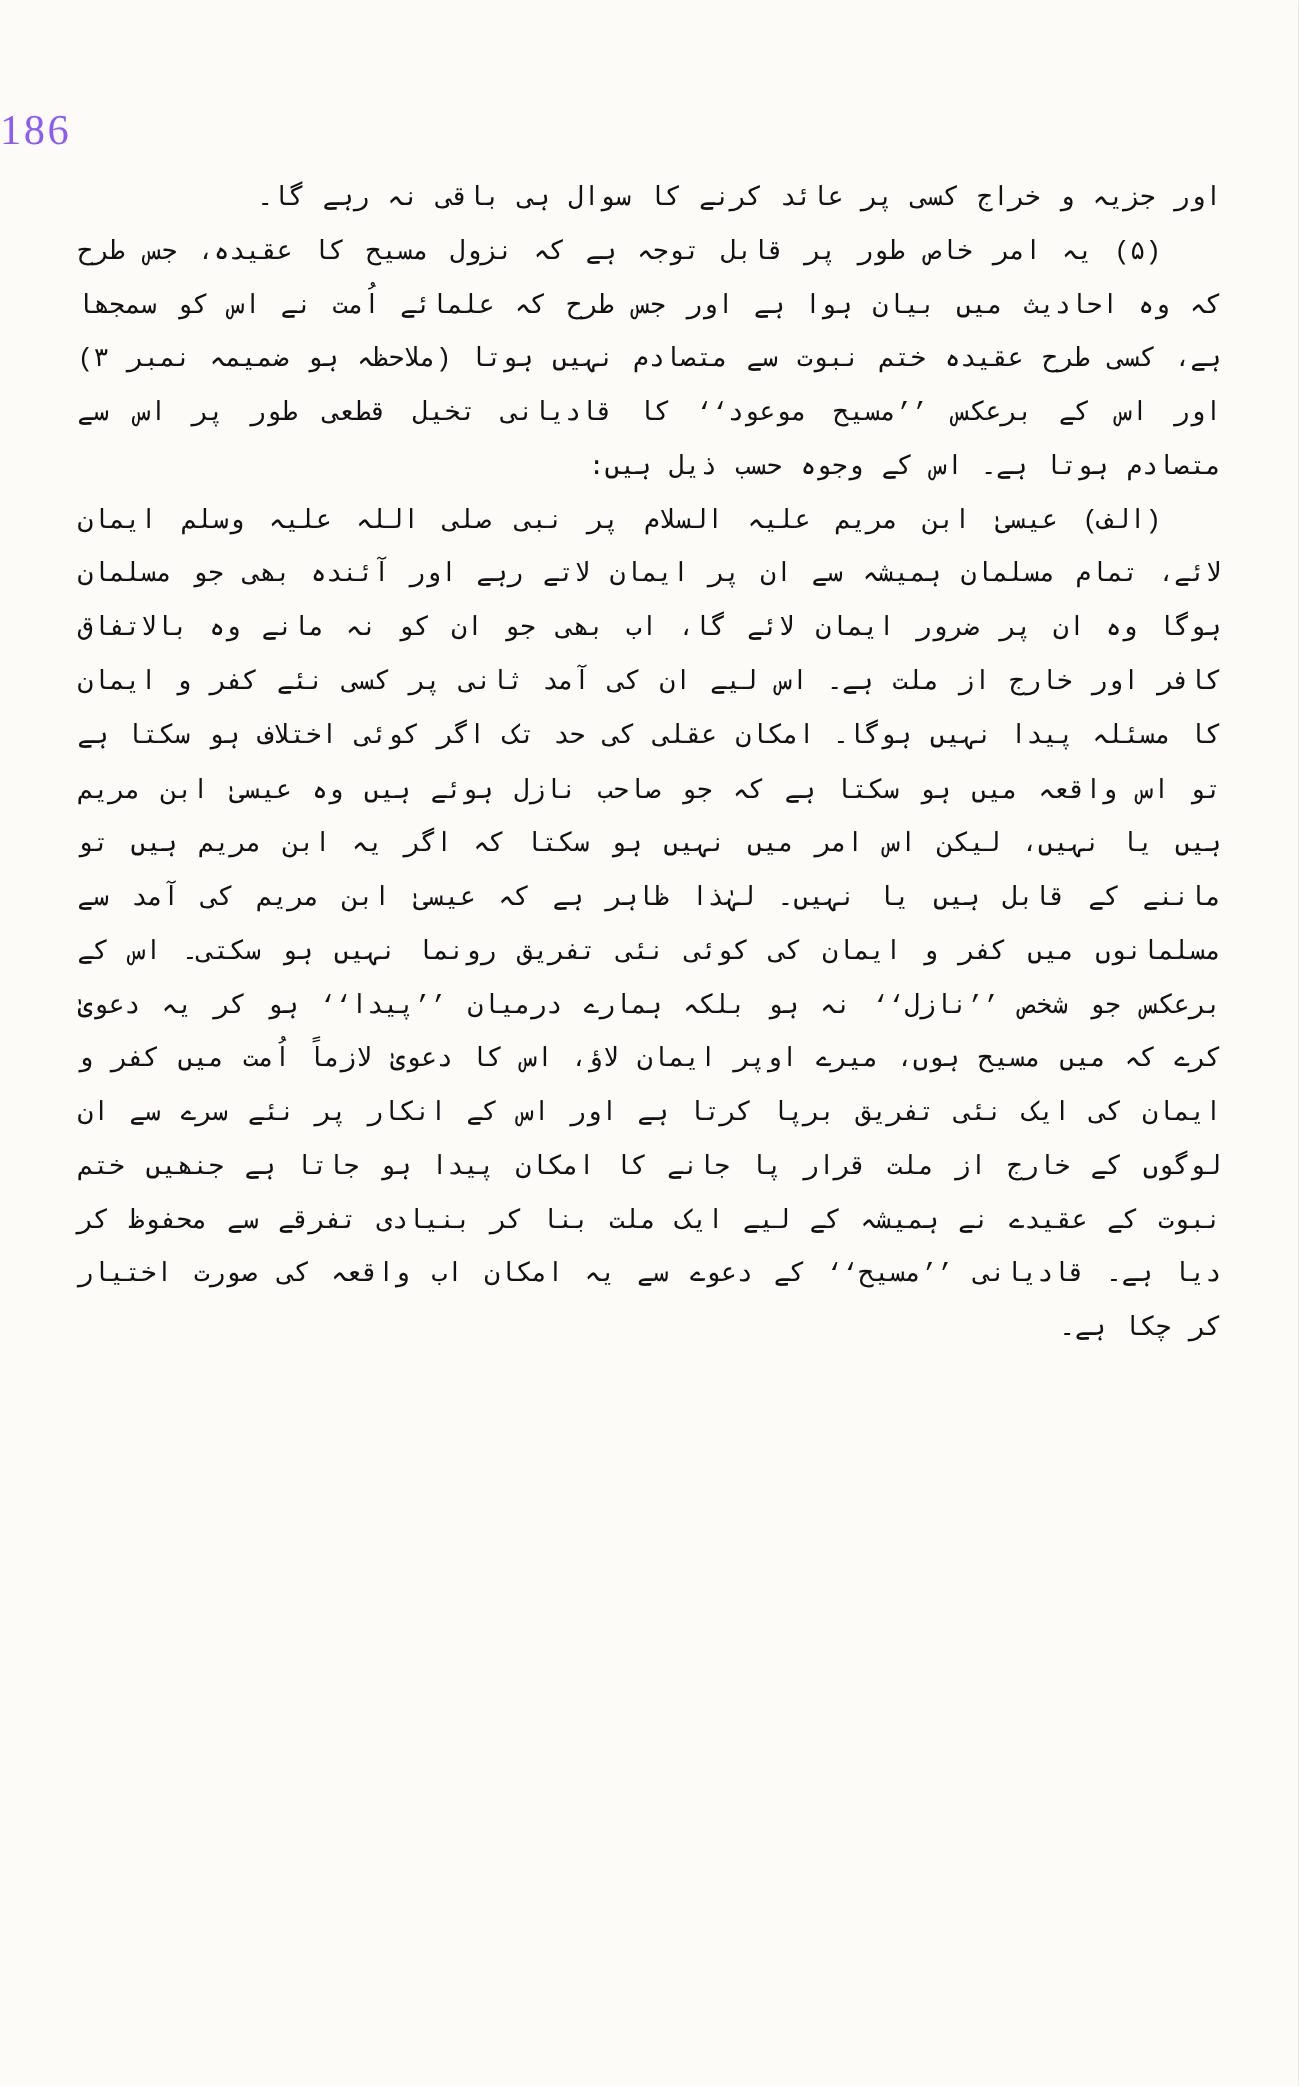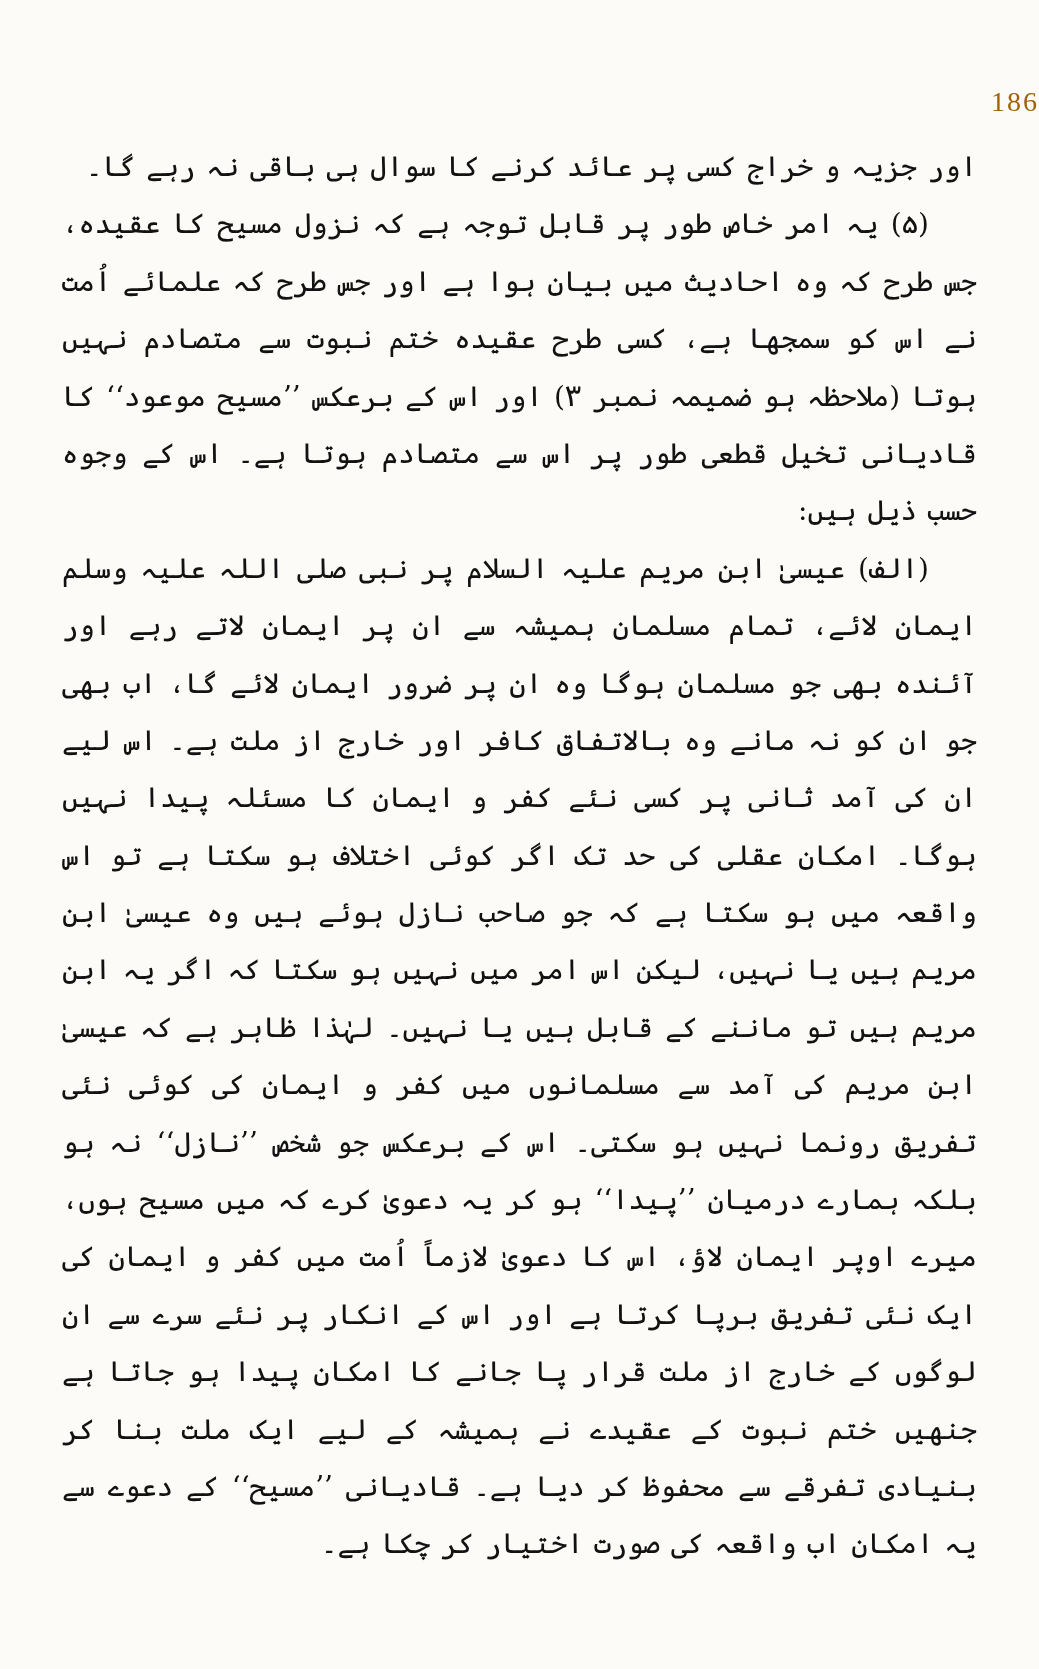--- a/index.html
+++ b/index.html
@@ -15,43 +15,44 @@
     background: #fcfbf8;
     box-shadow: 0 0 6px rgba(0,0,0,0.25);
     overflow: hidden;
     direction: rtl;
   }
   .page-number {
     position: absolute;
     top: 86px;
     left: 0;
     right: 0;
-    text-align: right;
+    text-align: left;
     direction: ltr;
     font-family: "Liberation Serif", "DejaVu Serif", serif;
-    font-size: 28px;
+    font-size: 34px;
     letter-spacing: 2px;
-    color: #a16207;
+    color: #8b5cf6;
   }
   .content {
     position: absolute;
     top: 138px;
     right: 62px;
     left: 62px;
     direction: rtl;
     font-family: "DejaVu Serif", "Liberation Serif", serif;
     color: #121212;
   }
   .para {
     margin: 0;
-    font-size: 28px;
+    font-size: 21px;
     line-height: 2.05;
     text-align: justify;
     text-align-last: right;
     word-spacing: 2px;
+    font-family: Liberation Mono, monospace;
   }
   .para.indent {
     text-indent: 48px;
   }
 </style>
 </head>
 <body>
 
 <div class="page">
 

